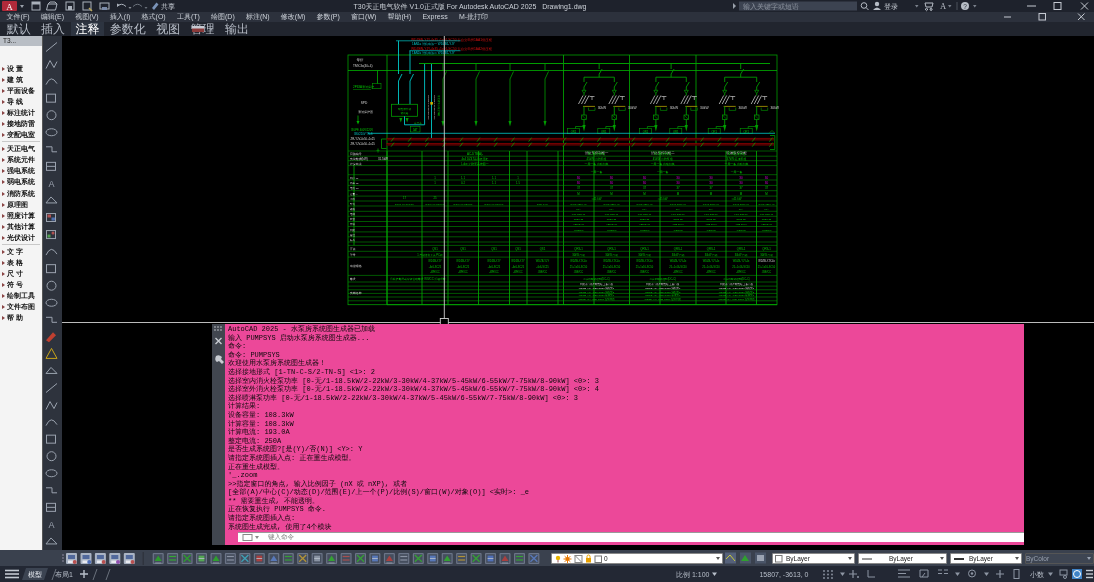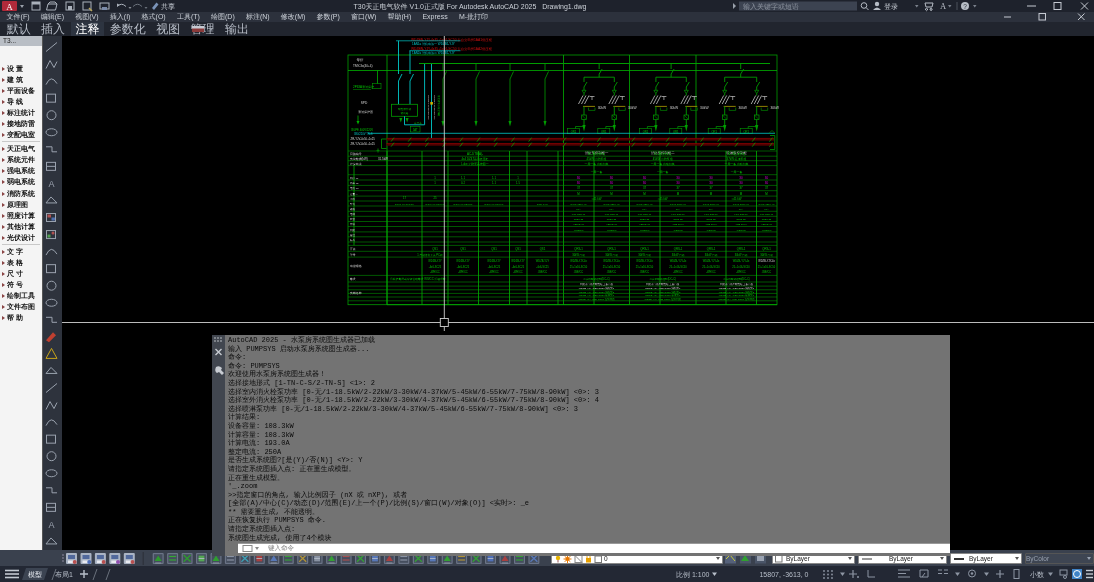--- a/index.html
+++ b/index.html
@@ -8,21 +8,21 @@
 .tabrow{position:absolute;left:0;top:22px;width:1094px;height:14px;background:#21252e;color:#b6bcc6;font-size:12px;line-height:14px;padding-left:2px}
 .tab{display:inline-block;padding:0 4.7px;margin-right:1px}
 .tab.sel{background:#2d3440;color:#fff}
 .canvas{position:absolute;left:62px;top:36px;width:1032px;height:514px;background:#000}
 .palette{position:absolute;left:0;top:36px;width:43px;height:530px;background:#f4f4f4;border-right:1px solid #555}
 .ptitle{height:10px;background:#b9bec5;color:#222;font-size:6.5px;line-height:10px;padding-left:3px}
 .pbody{padding-top:17px}
 .pitem{height:11.05px;font-size:7px;line-height:11.05px;color:#111;font-weight:bold;white-space:nowrap;padding-left:2px}
 .parr{display:inline-block;width:0;height:0;border-left:3px solid #8a4444;border-top:2.5px solid transparent;border-bottom:2.5px solid transparent;margin-right:2px}
 .vtool{position:absolute;left:43px;top:36px;width:19px;height:514px;background:#2e333d}
-.txtwin{position:absolute;left:212px;top:335px;width:738px;height:221px;background:#737373;display:flex;z-index:5}
+.txtwin{position:absolute;left:212px;top:324px;width:812px;height:221px;background:#ec4899;display:flex;z-index:5}
 .twgrip{width:13px;background:#41464f;position:relative}
 .twbody{flex:1;position:relative;font-family:"Liberation Mono",monospace;font-size:7px;line-height:8.6px;color:#0a0a0a;padding:1px 0 0 3px;white-space:nowrap;overflow:hidden}
 .twinput{position:absolute;left:13px;right:0;bottom:2.8px;height:10.4px;background:#fff;border-top:1px solid #999;color:#7a7a7a;font-size:6.5px;line-height:9px;padding-left:4px;font-family:"Liberation Mono",monospace}
 .btoolbar{position:absolute;left:0;top:550px;width:1094px;height:16px;background:#3a414e}
 .statusbar{position:absolute;left:0;top:566px;width:1094px;height:16px;background:#232834;color:#b8bfca;font-size:7px}
 .combo{position:absolute;top:2.5px;height:11px;background:#fff;border:1px solid #888;border-radius:1px;font-size:6.5px;color:#222;line-height:9.5px}
 .carr{position:absolute;right:2px;top:3px;width:0;height:0;border-top:3px solid #555;border-left:2.8px solid transparent;border-right:2.8px solid transparent}
 </style></head><body>
 <div class="canvas"></div>
 <div class="titlebar">

